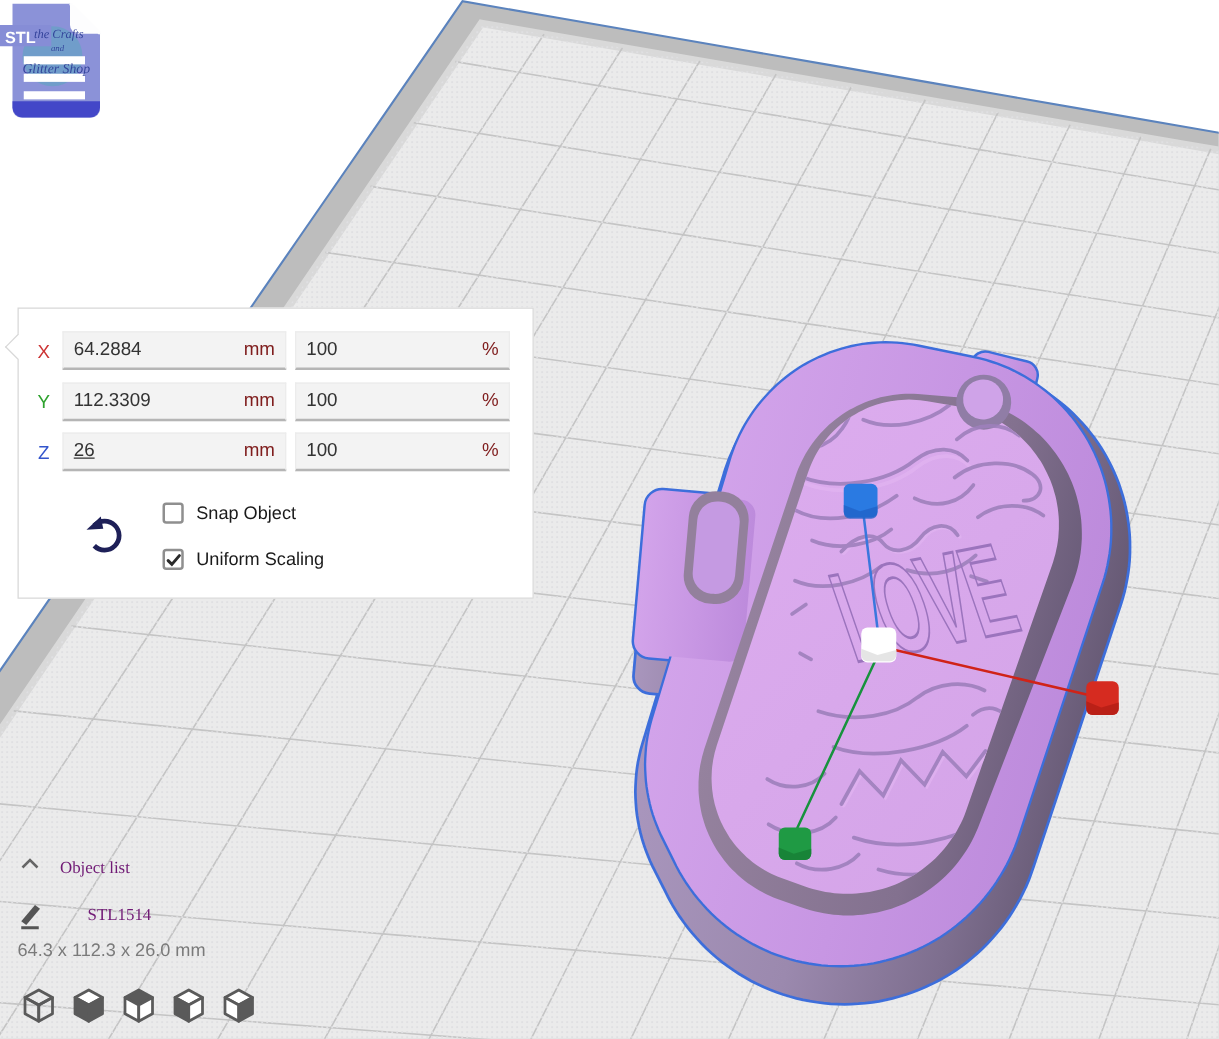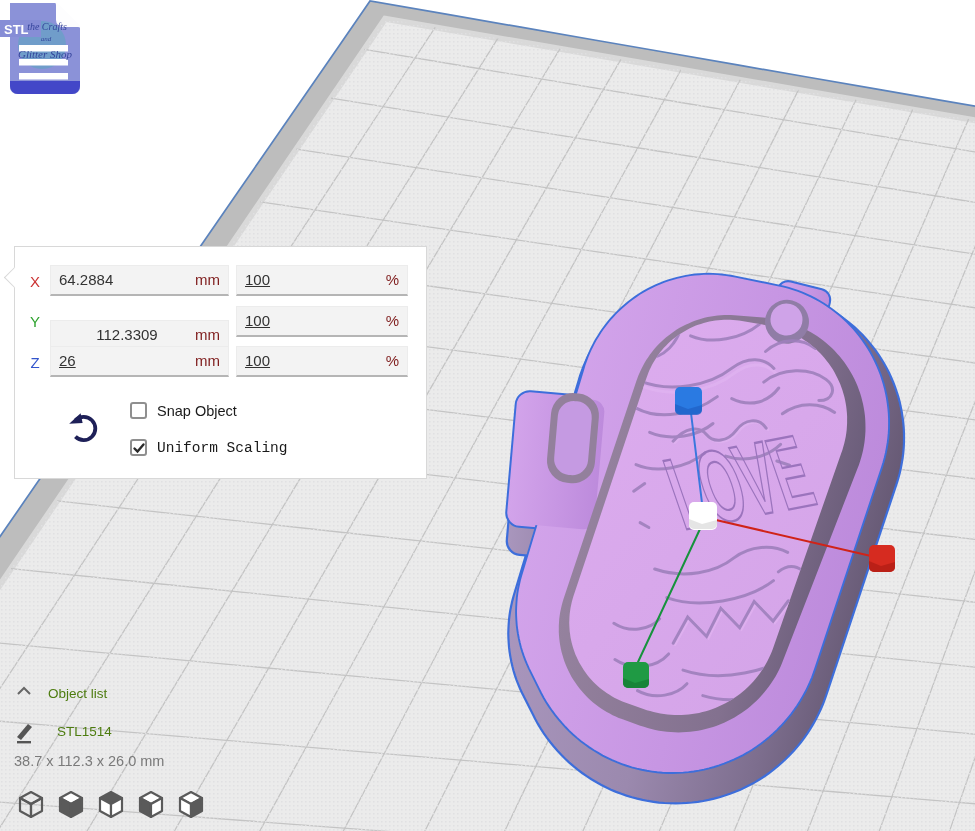--- a/index.html
+++ b/index.html
@@ -2,24 +2,24 @@
 <html><head><meta charset="utf-8"><style>
 html,body{margin:0;padding:0;width:975px;height:831px;overflow:hidden;background:#fff;font-family:"Liberation Sans",sans-serif;}
 #scene{position:absolute;left:0;top:0;}
 .abs{position:absolute;}
 #panel{position:absolute;left:14px;top:246px;width:411px;height:231px;background:#fff;border:1px solid #d8d8d8;}
 #panel .notch{position:absolute;left:-8px;top:23px;width:14px;height:14px;background:#fff;border-left:1px solid #d8d8d8;border-bottom:1px solid #d8d8d8;transform:rotate(45deg);}
 .axlab{position:absolute;font-size:15px;width:14px;text-align:center;}
 .fld{position:absolute;height:31px;background:#f3f3f3;border:1px solid #ececec;border-bottom:2px solid #b5b5b5;box-sizing:border-box;font-size:15px;color:#333;line-height:28px;padding:0 8px;}
 .fld .unit{float:right;color:#7f1d1d;}
 .f1{left:35px;width:179px;}
-.f2{left:221px;width:172px;text-decoration:underline;}
+.f2{left:221px;width:172px;}
 .cb{position:absolute;width:17px;height:17px;border:2px solid #8f8f8f;border-radius:3px;background:#fff;box-sizing:border-box;}
 .cblab{position:absolute;font-size:14.5px;color:#1a1a1a;}
-.smtxt{position:absolute;color:#4d7c0f;font-size:13.5px;}
+.smtxt{position:absolute;color:#701a75;font-size:13.5px;font-family:Liberation Serif, serif;}
 </style></head>
 <body>
 <svg id="scene" width="975" height="831" viewBox="0 0 975 831">
 <defs>
 <pattern id="speck" width="4" height="4" patternUnits="userSpaceOnUse">
   <rect width="4" height="4" fill="none"></rect>
   <rect x="1" y="1" width="1.5" height="1.5" fill="#e0e0e2"></rect>
 </pattern>
 <linearGradient id="rimGrad" x1="0" y1="0" x2="1" y2="0">
   <stop offset="0" stop-color="#d2a3ea"></stop>
@@ -166,35 +166,35 @@
 </g>
 
 </svg>
 <div id="panel">
   <div class="notch"></div>
   <div class="axlab" style="left:13px;top:26px;color:#cc3333;">X</div>
   <div class="axlab" style="left:13px;top:66px;color:#2ea22e;">Y</div>
   <div class="axlab" style="left:13px;top:107px;color:#3355cc;">Z</div>
   <div class="fld f1" style="top:18px;">64.2884<span class="unit">mm</span></div>
   <div class="fld f2" style="top:18px;">100<span class="unit">%</span></div>
-  <div class="fld f1" style="top:73px;text-align:center;">112.3309<span class="unit">mm</span></div>
+  <div class="fld f1" style="top:59px;">112.3309<span class="unit">mm</span></div>
   <div class="fld f2" style="top:59px;">100<span class="unit">%</span></div>
   <div class="fld f1" style="top:99px;text-decoration:underline;">26<span class="unit">mm</span></div>
   <div class="fld f2" style="top:99px;">100<span class="unit">%</span></div>
   <svg class="abs" style="left:51px;top:163px;" width="34" height="34" viewBox="0 0 34 34">
     <path d="M9.4,10.4 A11.6,11.6 0 1 1 9.4,26.6" fill="none" stroke="#1e2058" stroke-width="3.8"></path>
     <path d="M3.2,13.8 L14.6,3.2 L16.6,13.0 Z" fill="#1e2058"></path>
   </svg>
   <div class="cb" style="left:115px;top:155px;"></div>
   <div class="cblab" style="left:142px;top:156px;">Snap Object</div>
   <div class="cb" style="left:115px;top:192px;"></div>
   <svg class="abs" style="left:117px;top:194px;" width="14" height="14" viewBox="0 0 14 14">
     <path d="M2.5,7.5 L5.5,10.5 L11.5,3.5" fill="none" stroke="#2a2a2a" stroke-width="2.4" stroke-linecap="round"></path>
   </svg>
-  <div class="cblab" style="left:142px;top:193px;font-family:Liberation Mono, monospace;">Uniform Scaling</div>
+  <div class="cblab" style="left:142px;top:193px;">Uniform Scaling</div>
 </div>
 
 <svg class="abs" style="left:0;top:0;" width="92" height="100" viewBox="0 0 92 100">
   <rect x="0" y="0" width="92" height="100" fill="#fff"></rect>
   <path d="M10,3 h46 l24,24 v60 a7,7 0 0 1 -7,7 H17 a7,7 0 0 1 -7,-7 Z" fill="#8b92d8"></path>
   <path d="M56,3 v17 a7,7 0 0 0 7,7 h17 Z" fill="#fdfdfe"></path>
   <path d="M56,3 l24,24" stroke="#fdfdfe" stroke-width="2" fill="none"></path>
   <circle cx="42" cy="45" r="24" fill="#6d9ec9" opacity="0.9"></circle>
   <rect x="19" y="45" width="49" height="6.5" fill="#fff"></rect>
   <rect x="19" y="59" width="49" height="6.5" fill="#fff"></rect>
@@ -210,22 +210,22 @@
 </svg>
 
 <svg class="abs" style="left:14px;top:685px;" width="20" height="12" viewBox="0 0 20 12">
   <path d="M4,9 L10,3 L16,9" fill="none" stroke="#666" stroke-width="2"></path>
 </svg>
 <div class="smtxt" style="left:48px;top:686px;">Object list</div>
 <svg class="abs" style="left:15px;top:720px;" width="20" height="24" viewBox="0 0 20 24">
   <path d="M2,17 L13,4 L17,7 L6,20 Z" fill="#555"></path>
   <rect x="2" y="21" width="14" height="2.4" fill="#555"></rect>
 </svg>
-<div class="smtxt" style="left:57px;top:724px;">STL1514</div>
-<div class="abs" style="left:14px;top:753px;font-size:14.5px;color:#7a7a7a;">38.7 x 112.3 x 26.0 mm</div>
+<div class="smtxt" style="left:70px;top:724px;">STL1514</div>
+<div class="abs" style="left:14px;top:753px;font-size:14.5px;color:#7a7a7a;">64.3 x 112.3 x 26.0 mm</div>
 <svg class="abs" style="left:16px;top:789px;" width="200" height="36" viewBox="0 0 200 36">
 <path d="M15,3 L26,9 L15,15 L4,9 Z" fill="none" stroke="#5a5a5a" stroke-width="2.2" stroke-linejoin="round"></path>
     <path d="M4,9 L15,15 L15,28 L4,22 Z" fill="none" stroke="#5a5a5a" stroke-width="2.2" stroke-linejoin="round"></path>
     <path d="M26,9 L15,15 L15,28 L26,22 Z" fill="none" stroke="#5a5a5a" stroke-width="2.2" stroke-linejoin="round"></path>
 <path d="M55,3 L66,9 L55,15 L44,9 Z" fill="#fff" stroke="#5a5a5a" stroke-width="2.2" stroke-linejoin="round"></path>
     <path d="M44,9 L55,15 L55,28 L44,22 Z" fill="#5a5a5a" stroke="#5a5a5a" stroke-width="2.2" stroke-linejoin="round"></path>
     <path d="M66,9 L55,15 L55,28 L66,22 Z" fill="#5a5a5a" stroke="#5a5a5a" stroke-width="2.2" stroke-linejoin="round"></path>
 <path d="M95,3 L106,9 L95,15 L84,9 Z" fill="#5a5a5a" stroke="#5a5a5a" stroke-width="2.2" stroke-linejoin="round"></path>
     <path d="M84,9 L95,15 L95,28 L84,22 Z" fill="#fff" stroke="#5a5a5a" stroke-width="2.2" stroke-linejoin="round"></path>
     <path d="M106,9 L95,15 L95,28 L106,22 Z" fill="#fff" stroke="#5a5a5a" stroke-width="2.2" stroke-linejoin="round"></path>

